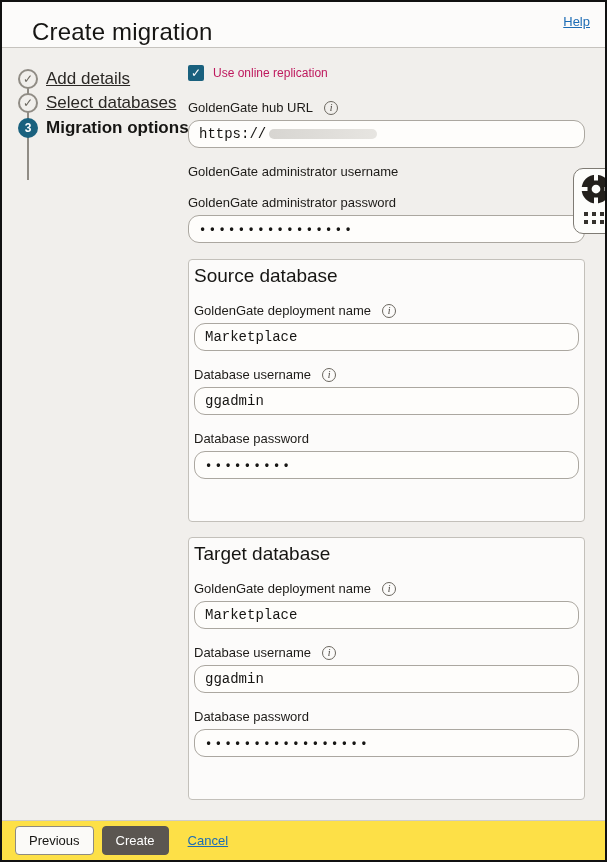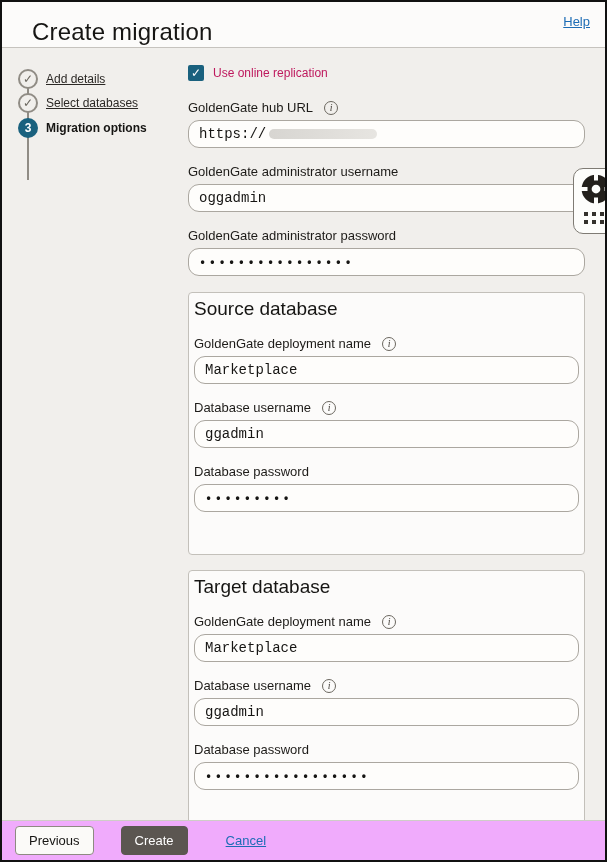--- a/index.html
+++ b/index.html
@@ -20,21 +20,21 @@
 
   
   .stepper{position:absolute; left:0; top:0; width:186px; height:100%;}
   .train-line{position:absolute; left:25px; top:31px; width:2px; height:101px; background:#908c85;}
   .step{position:absolute; left:16px; height:20px; display:flex; align-items:center; gap:8px; cursor:pointer;}
   .step1{top:21px;} .step2{top:45px;} .step3{top:70px;}
   .step-circle{width:20px; height:20px; box-sizing:border-box; border:2px solid #908c85; border-radius:50%;
                background:#f1efec; color:#6b675f; font-size:12px; line-height:1;
                display:flex; align-items:center; justify-content:center; flex:0 0 auto;}
   .step-circle.current{background:#1a617e; border-color:#1a617e; color:#ffffff; font-weight:700; font-size:12px;}
-  .step-label{font-size:12px; color:#2b2825; text-decoration:underline; white-space:nowrap;}
+  .step-label{font-size:17px; color:#2b2825; text-decoration:underline; white-space:nowrap;}
   .step-label.current{font-weight:700; text-decoration:none; color:#161513;}
 
   
   .form{position:absolute; left:186px; top:0; width:397px;}
   .checkbox-row{margin-top:17px; display:flex; align-items:center; gap:9px;}
   .checkbox{width:16px; height:16px; background:#1a617e; border-radius:2px; color:#fff; font-size:12px;
             display:flex; align-items:center; justify-content:center; cursor:pointer; flex:0 0 auto;}
   .checkbox-label{font-size:12px; color:#be185d;}
 
   .label-row{display:flex; align-items:center; gap:11px; margin:16px 0 5px; font-size:13px; color:#1d1b18;}
@@ -54,22 +54,22 @@
   .panel.target{margin-top:15px;}
   .panel h2{margin:0; font-size:19px; font-weight:400; color:#161513;}
 
   
   .widget{position:absolute; top:166px; right:-14px; width:46px; height:66px; box-sizing:border-box;
           background:#fdfdfb; border:1px solid #7f7b74; border-radius:10px; padding:5px 0 0 7px; cursor:pointer;}
   .grid-dots{margin:4px 0 0 3px; display:grid; grid-template-columns:repeat(3,4px); grid-auto-rows:4px; gap:4px; width:20px;}
   .grid-dots span{background:#34312c; width:4px; height:4px; display:block;}
 
   
-  .ftr{position:absolute; bottom:0; left:0; right:0; height:40px; box-sizing:border-box; background:#f0abfc;
-       border-top:1px solid #cfccc7; display:flex; align-items:center; padding-left:13px; gap:27px;}
+  .ftr{position:absolute; bottom:0; left:0; right:0; height:40px; box-sizing:border-box; background:#fde047;
+       border-top:1px solid #cfccc7; display:flex; align-items:center; padding-left:13px; gap:8px;}
   .btn{font-family:"Liberation Sans", sans-serif; font-size:13px; border-radius:4px; padding:6px 13px; cursor:pointer;}
   .btn-secondary{background:#fbfaf8; border:1px solid #8e8a82; color:#161513;}
   .btn-primary{background:#5b5651; border:1px solid #5b5651; color:#ffffff;}
   .cancel-link{font-size:13px; color:#1c6cb5; text-decoration:underline; margin-left:11px; cursor:pointer;}
 </style>
 </head>
 <body>
 
 <div class="page">
 
@@ -112,23 +112,20 @@
         <span>GoldenGate hub URL</span>
         <span class="info-icon">i</span>
       </div>
       <div class="textfield">
         <span>https://</span>
         <span class="redact"></span>
       </div>
 
       <div class="label-row">
         <span>GoldenGate administrator username</span>
-      </div>
-      <div class="textfield">
-        <span>oggadmin</span>
       </div>
 
       <div class="label-row">
         <span>GoldenGate administrator password</span>
       </div>
       <div class="textfield">
         <span class="dots">••••••••••••••••</span>
       </div>
 
       <div class="panel">

